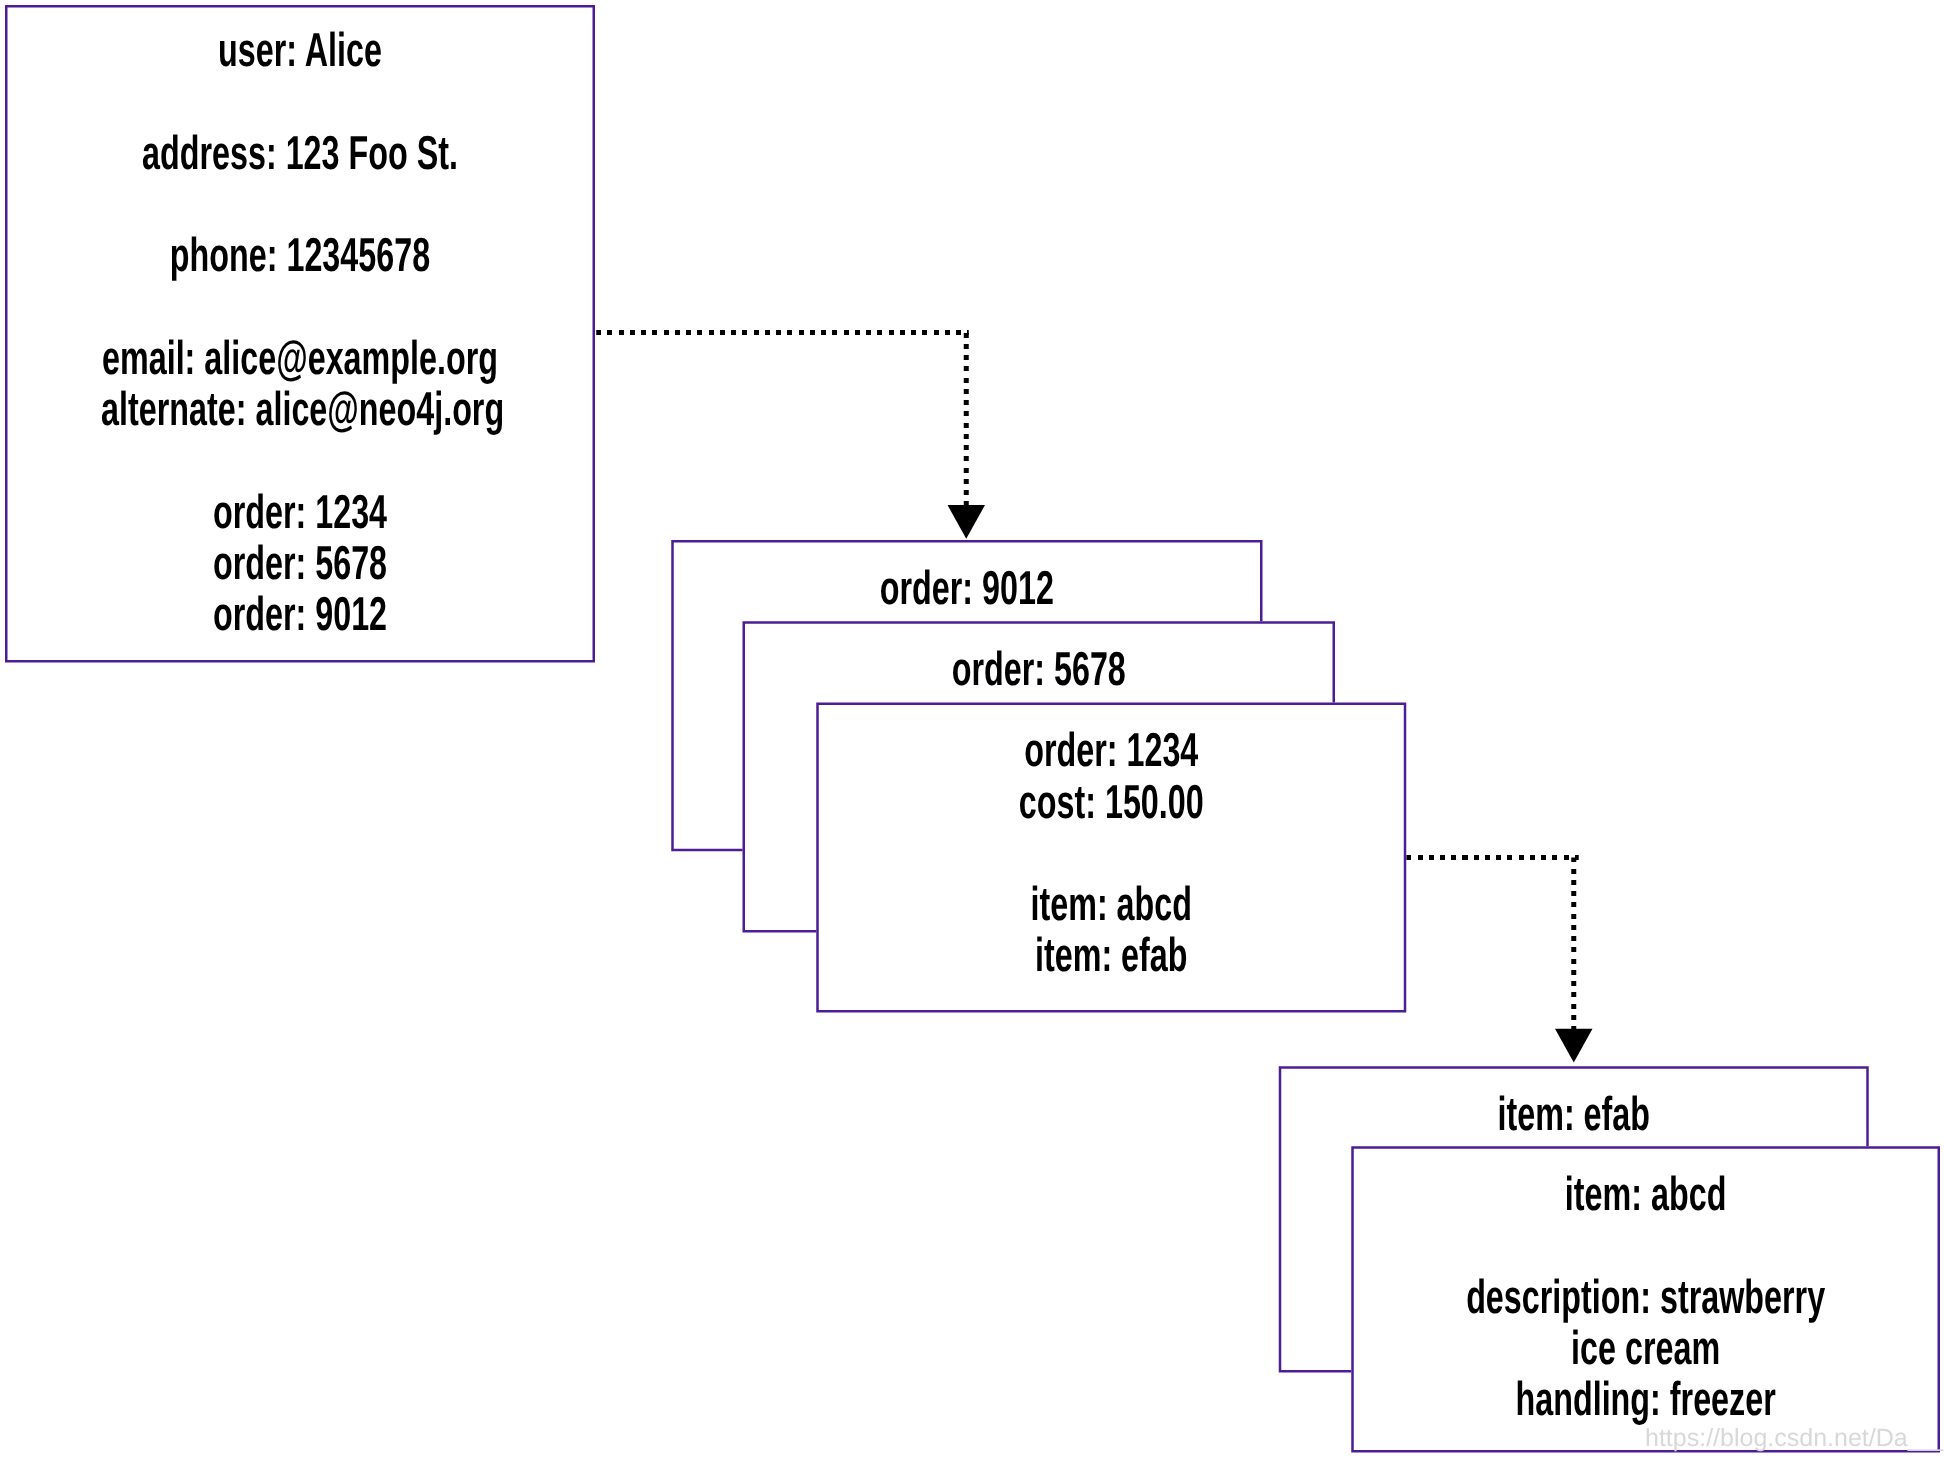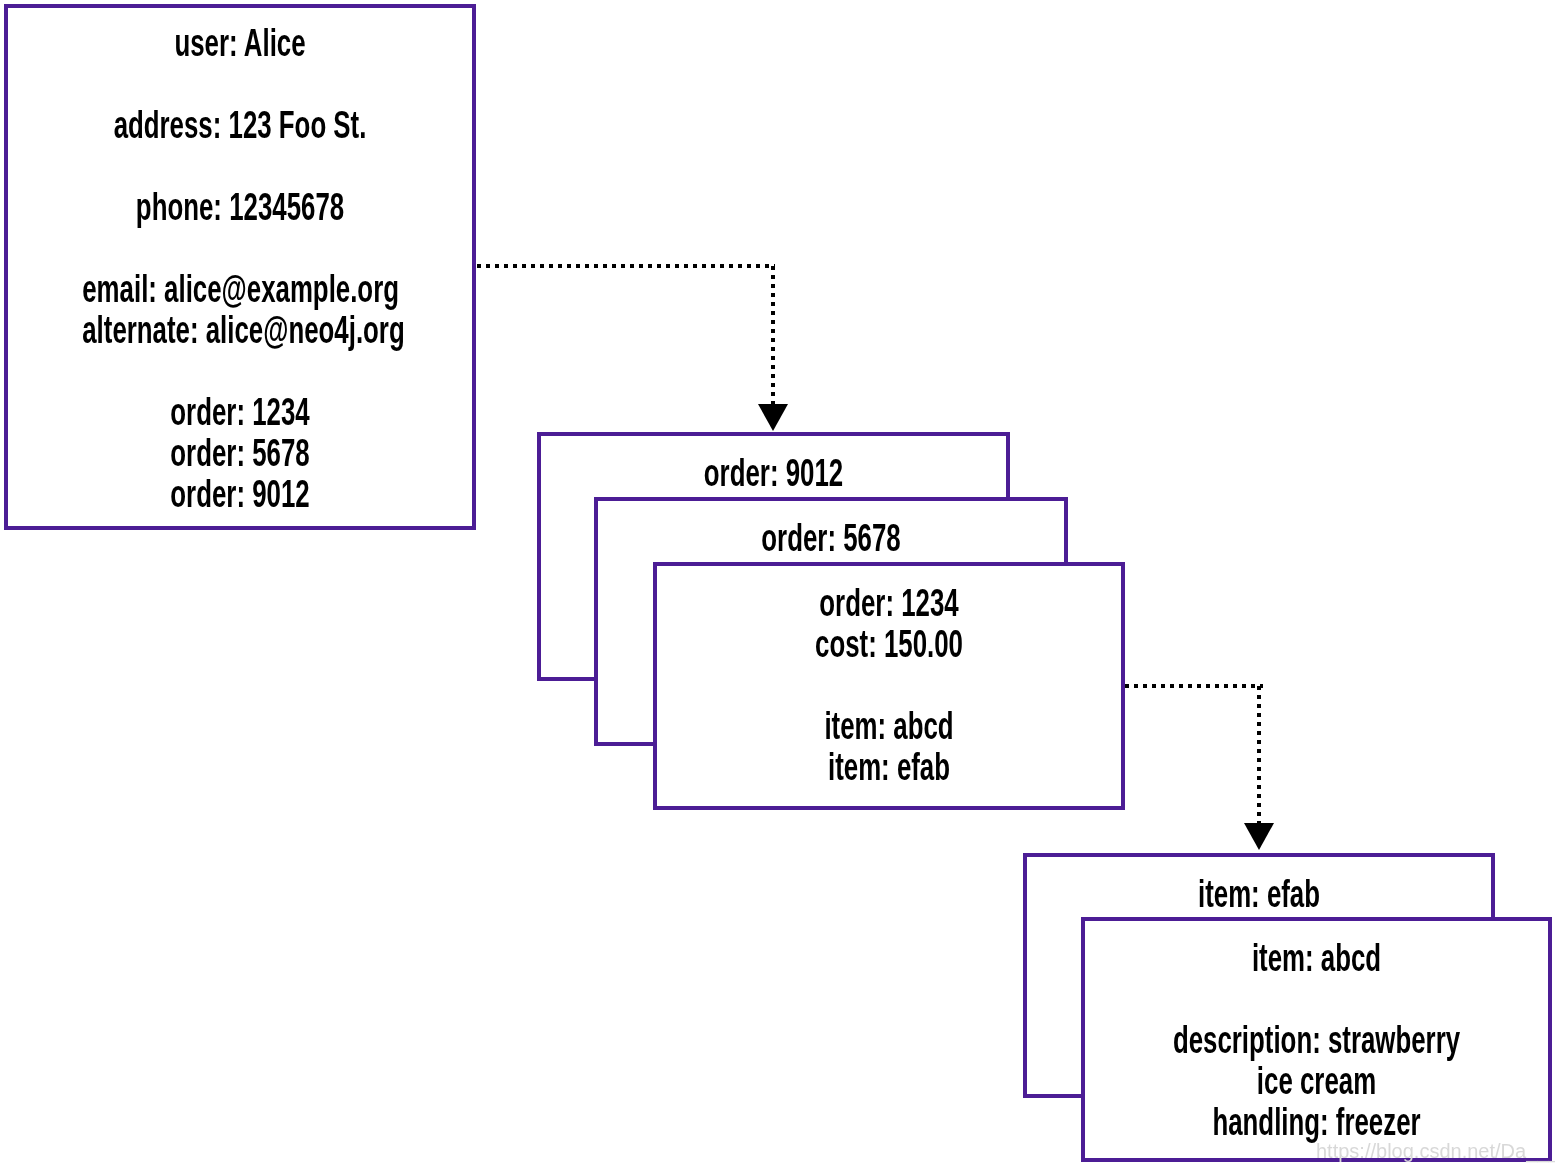--- a/index.html
+++ b/index.html
@@ -7,21 +7,21 @@
     position: relative;
     width: 1555px;
     height: 1169px;
     background: #ffffff;
     overflow: hidden;
     font-family: "Liberation Sans", sans-serif;
   }
   .box {
     position: absolute;
     background: #ffffff;
-    border: 4px solid #4c1d95;
+    border: 2px solid #4c1d95;
     box-sizing: border-box;
   }
   .txt {
     width: 100%;
     transform: scaleX(0.68);
     transform-origin: 50% 0;
   }
   .line {
     height: 41px;
     line-height: 41px;

